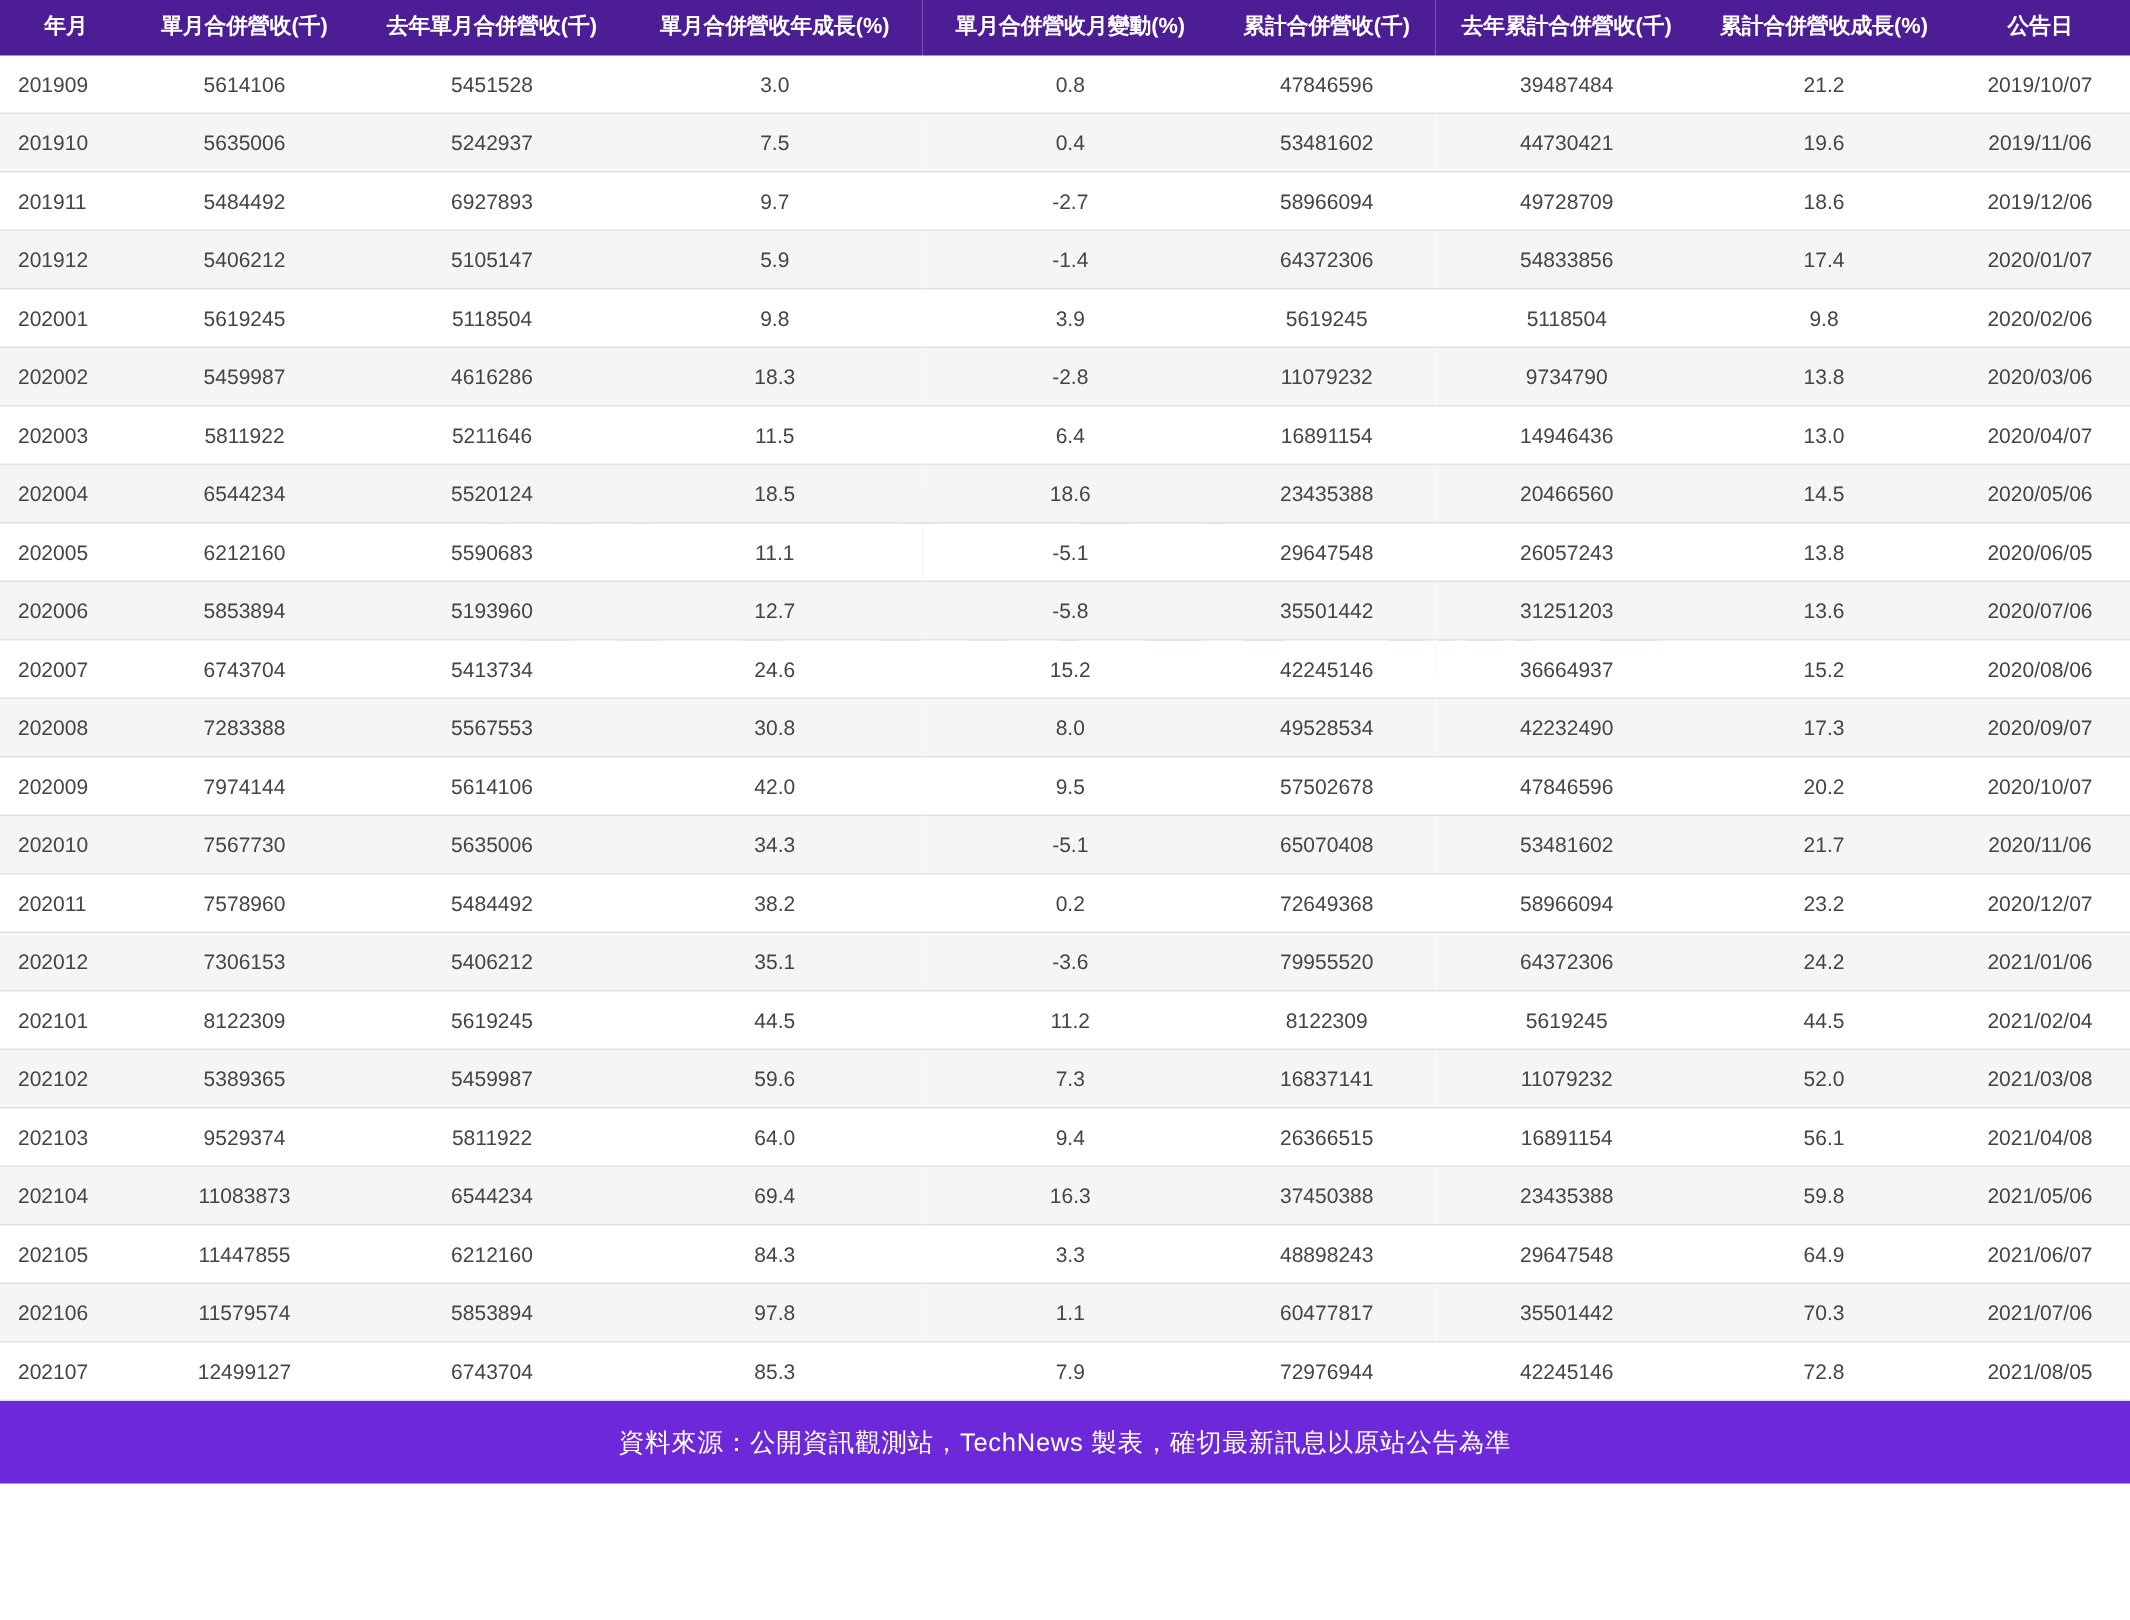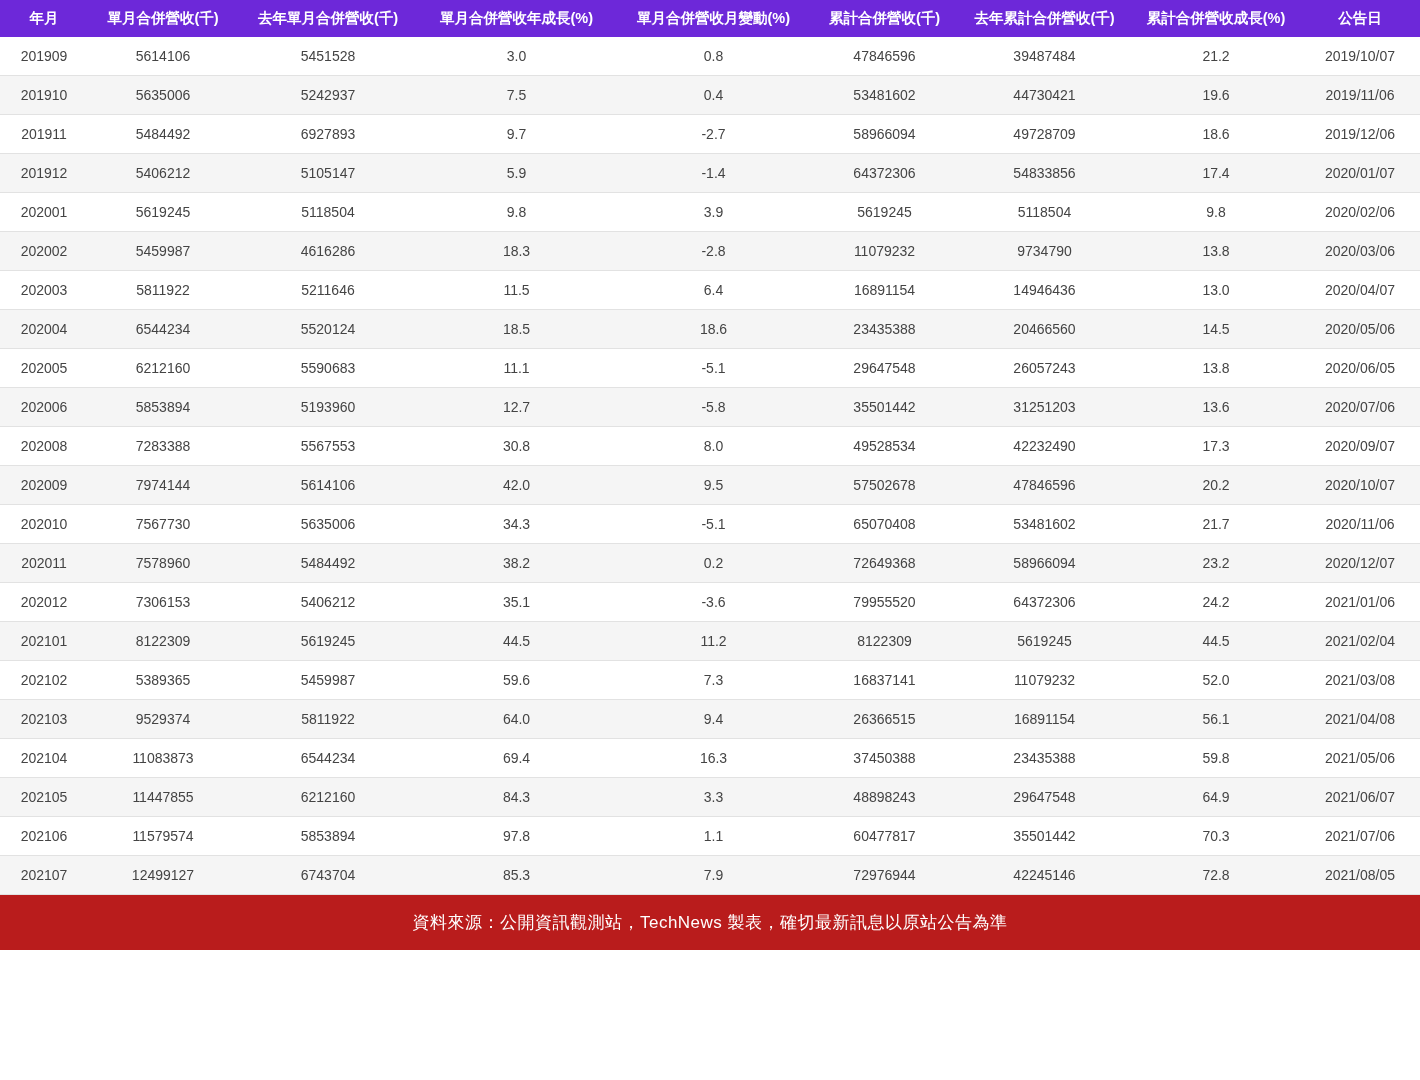--- a/index.html
+++ b/index.html
@@ -40,21 +40,21 @@
     color: rgba(214,98,98,0.20);
   }
   table.revenue {
     position: relative;
     z-index: 3;
     border-collapse: collapse;
     width: 1420px;
     table-layout: fixed;
   }
   table.revenue thead th {
-    background: #6d28d9;
+    background: #4c1d95;
     color: #ffffff;
     font-size: 14.5px;
     font-weight: bold;
     padding: 10px 4px;
     text-align: center;
     border: none;
     line-height: 1.2;
   }
   table.revenue tbody td {
     font-size: 14px;
@@ -62,27 +62,27 @@
     border-bottom: 1px solid #e2e2e2;
     text-align: right;
     color: #444;
     background: #ffffff;
     white-space: nowrap;
     overflow: hidden;
   }
   table.revenue tbody tr:nth-child(even) td {
     background: #f5f5f5;
   }
-  table.revenue tbody td.c0 { text-align: center; }
+  table.revenue tbody td.c0 { text-align: left; }
   table.revenue tbody td.c8 { text-align: center; }
   table.revenue tbody td.num { text-align: center; }
   .footer {
     position: relative;
     z-index: 3;
-    background: #b91c1c;
+    background: #6d28d9;
     color: #ffffff;
     font-size: 17px;
     text-align: center;
     padding: 16px 0;
     letter-spacing: 0.5px;
   }
   .col0 { width: 88px; }
   .col1 { width: 150px; }
   .col2 { width: 180px; }
   .col3 { width: 197px; }
@@ -231,20 +231,31 @@
           <td class="c1 num">5853894</td>
           <td class="c2 num">5193960</td>
           <td class="c3 num">12.7</td>
           <td class="c4 num">-5.8</td>
           <td class="c5 num">35501442</td>
           <td class="c6 num">31251203</td>
           <td class="c7 num">13.6</td>
           <td class="c8">2020/07/06</td>
         </tr>
         <tr>
+          <td class="c0">202007</td>
+          <td class="c1 num">6743704</td>
+          <td class="c2 num">5413734</td>
+          <td class="c3 num">24.6</td>
+          <td class="c4 num">15.2</td>
+          <td class="c5 num">42245146</td>
+          <td class="c6 num">36664937</td>
+          <td class="c7 num">15.2</td>
+          <td class="c8">2020/08/06</td>
+        </tr>
+        <tr>
           <td class="c0">202008</td>
           <td class="c1 num">7283388</td>
           <td class="c2 num">5567553</td>
           <td class="c3 num">30.8</td>
           <td class="c4 num">8.0</td>
           <td class="c5 num">49528534</td>
           <td class="c6 num">42232490</td>
           <td class="c7 num">17.3</td>
           <td class="c8">2020/09/07</td>
         </tr>

